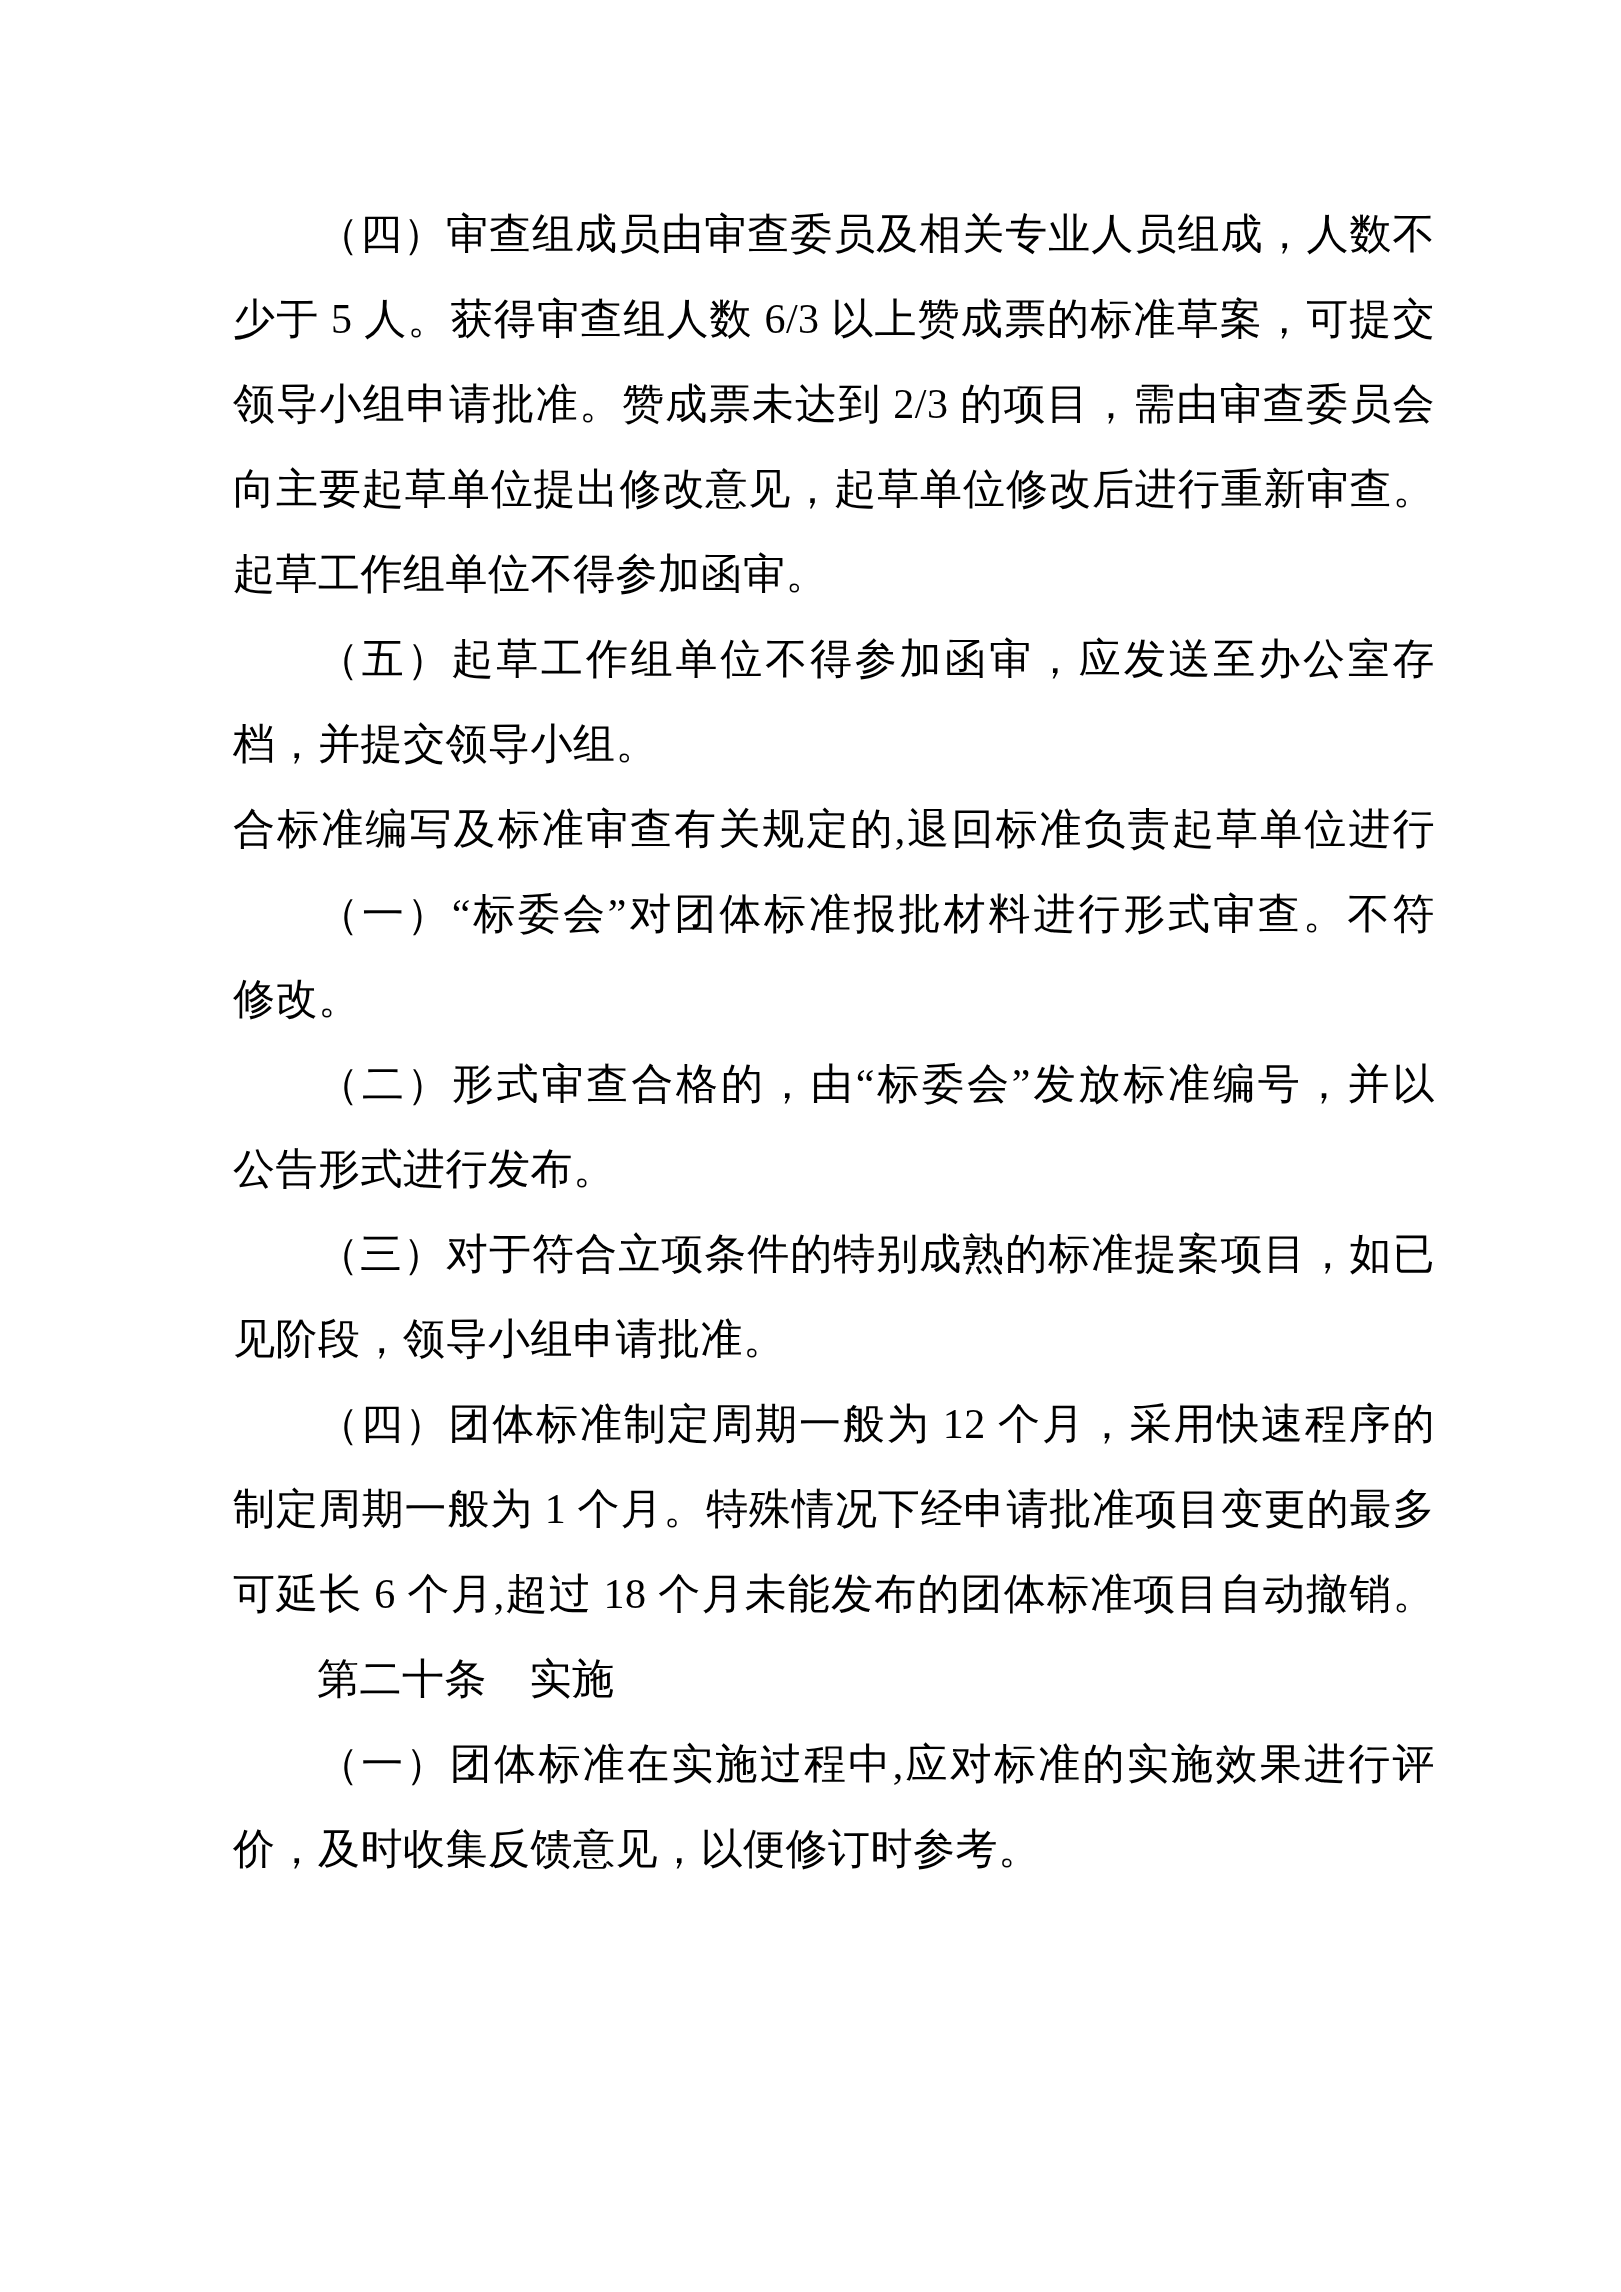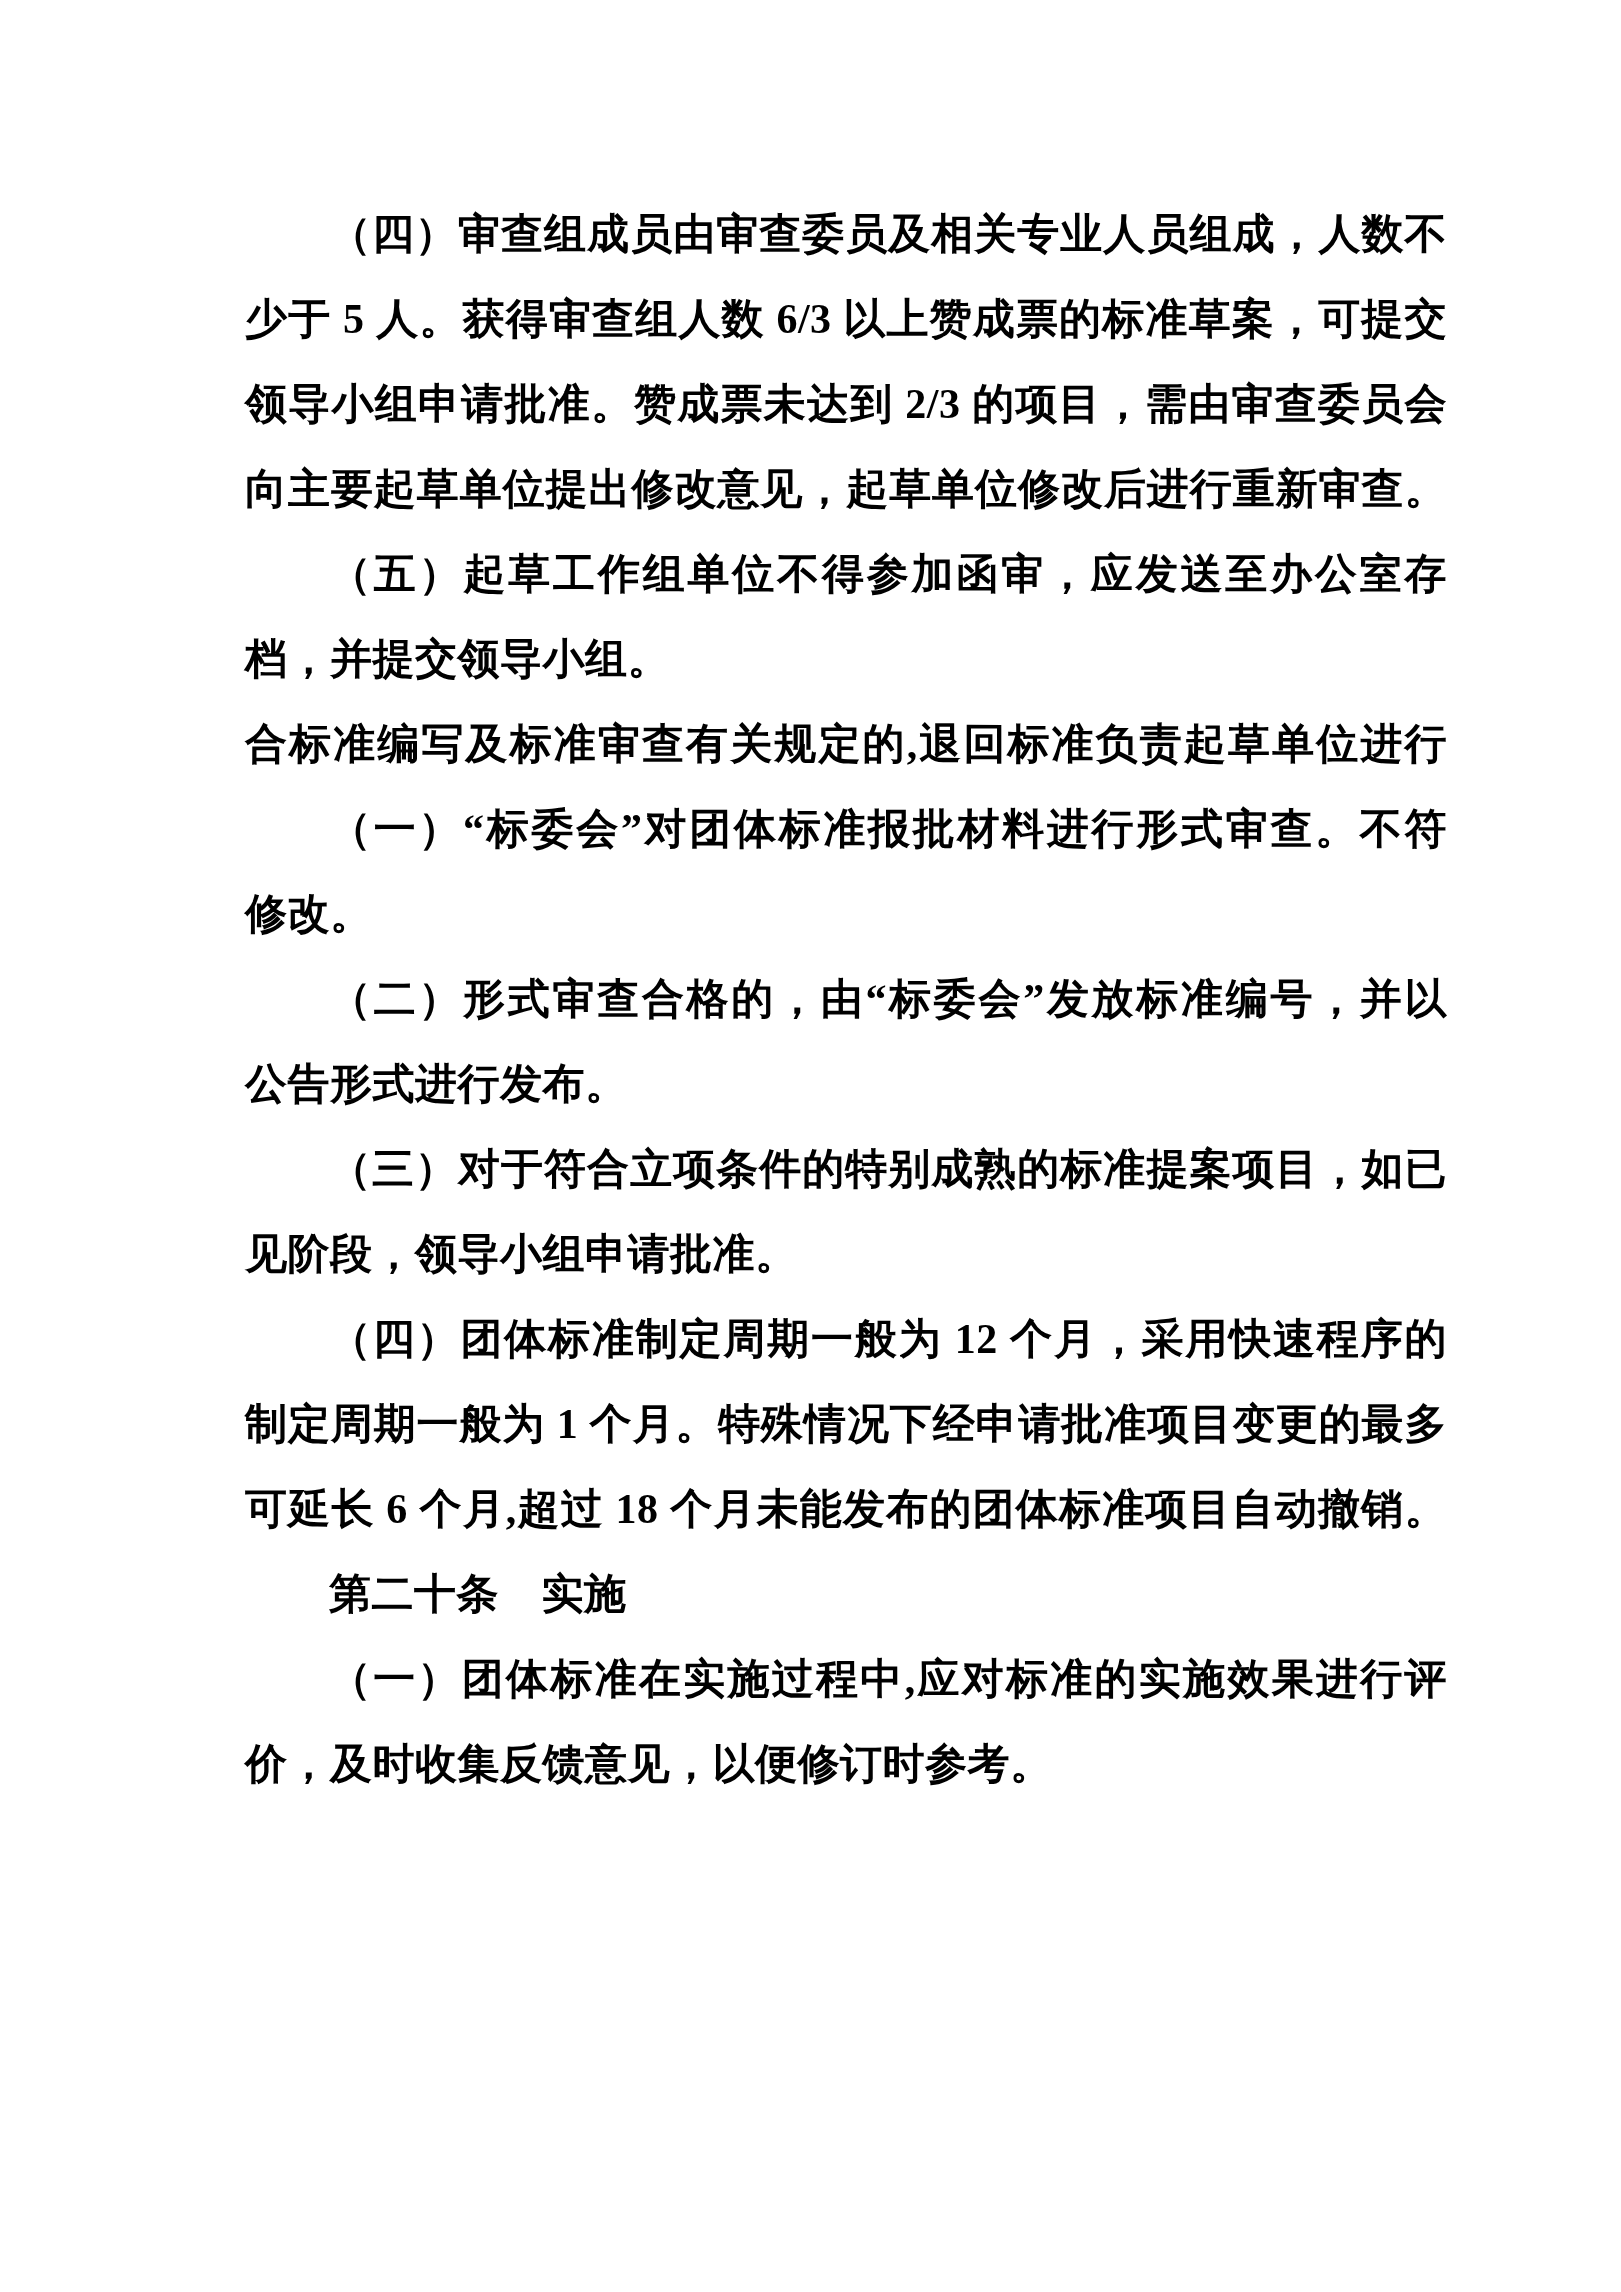--- a/index.html
+++ b/index.html
@@ -11,25 +11,24 @@
     position: relative;
     width: 1621px;
     height: 2293px;
     background: #ffffff;
     color: #000000;
     font-family: "Liberation Serif", "DejaVu Serif", serif;
     overflow: hidden;
   }
   .text-block {
     position: absolute;
-    left: 245px;
+    left: 233px;
     top: 192px;
     width: 1202px;
     height: 1876px;
-    font-weight: bold;
   }
   .line {
     font-size: 42px;
     line-height: 85px;
     height: 85px;
     text-align: justify;
     text-align-last: left;
     letter-spacing: 0.5px;
     white-space: pre-wrap;
   }
@@ -42,20 +41,21 @@
 </style>
 </head>
 <body>
 
 <div class="page" style="background: rgb(255, 255, 255); color: rgb(0, 0, 0);">
   <div class="text-block">
       <div class="line indent fill">（四）审查组成员由审查委员及相关专业人员组成，人数不</div>
       <div class="line fill">少于 5 人。获得审查组人数 6/3 以上赞成票的标准草案，可提交</div>
       <div class="line fill">领导小组申请批准。赞成票未达到 2/3 的项目，需由审查委员会</div>
       <div class="line fill">向主要起草单位提出修改意见，起草单位修改后进行重新审查。</div>
+      <div class="line">起草工作组单位不得参加函审。</div>
       <div class="line indent fill">（五）起草工作组单位不得参加函审，应发送至办公室存</div>
       <div class="line">档，并提交领导小组。</div>
       <div class="line fill">合标准编写及标准审查有关规定的,退回标准负责起草单位进行</div>
       <div class="line indent fill">（一）“标委会”对团体标准报批材料进行形式审查。不符</div>
       <div class="line">修改。</div>
       <div class="line indent fill">（二）形式审查合格的，由“标委会”发放标准编号，并以</div>
       <div class="line">公告形式进行发布。</div>
       <div class="line indent fill">（三）对于符合立项条件的特别成熟的标准提案项目，如已</div>
       <div class="line">见阶段，领导小组申请批准。</div>
       <div class="line indent fill">（四）团体标准制定周期一般为 12 个月，采用快速程序的</div>

